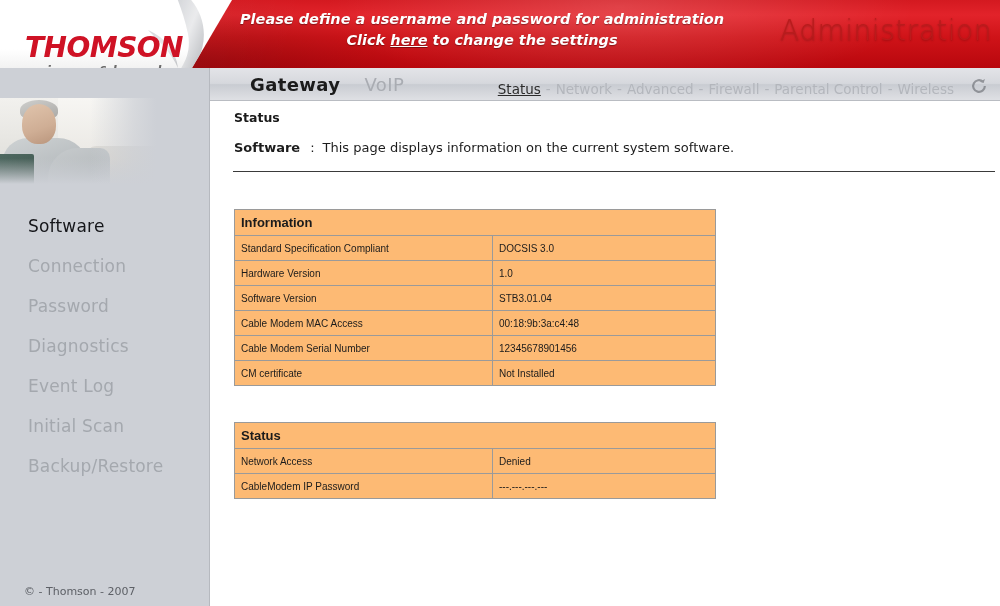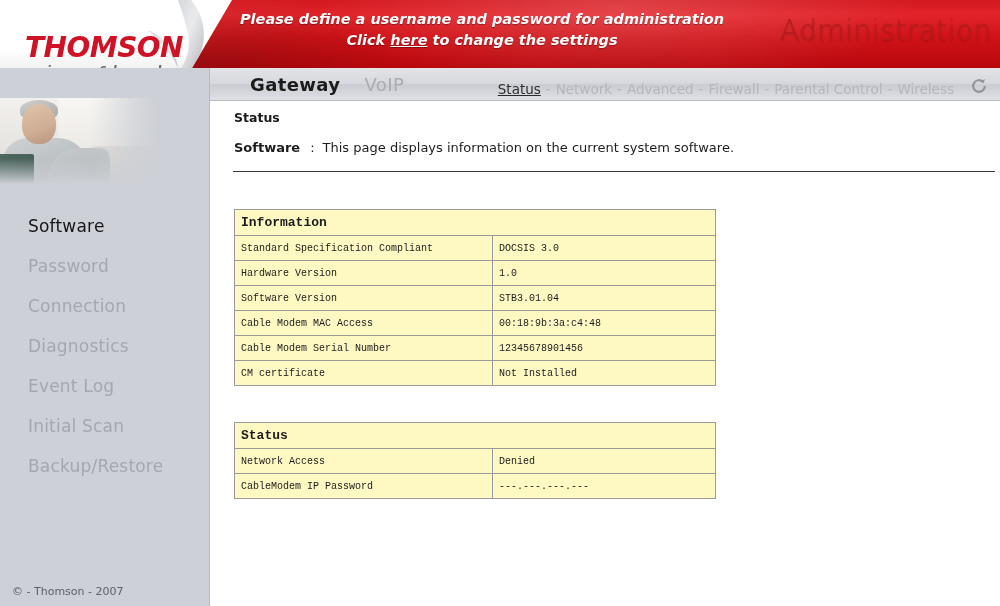--- a/index.html
+++ b/index.html
@@ -268,21 +268,21 @@
     letter-spacing: 0.2px;
     cursor: pointer;
     white-space: nowrap;
   }
   .side-item.active {
     color: #15161a;
     font-weight: 400;
   }
   .side-footer {
     position: absolute;
-    left: 12px; bottom: 8px;
+    left: 24px; bottom: 8px;
     font-family: "DejaVu Sans", sans-serif;
     font-size: 11px;
     color: #5d6066;
     white-space: nowrap;
   }
 
   
   .content {
     position: absolute;
     left: 211px; top: 101px;
@@ -320,22 +320,22 @@
     position: absolute;
     left: 22px; top: 70px;
     width: 762px; height: 0;
     border-top: 1px solid #3a3a3a;
   }
 
   .tbl {
     position: absolute;
     border-collapse: collapse;
     table-layout: fixed;
-    font-family: Liberation Mono, monospace;
-    background: #fef9c3;
+    font-family: Liberation Sans, sans-serif;
+    background: #fdba74;
   }
   .tbl.info   { left: 23px; top: 108px; width: 481px; }
   .tbl.status { left: 23px; top: 321px; width: 481px; }
   .tbl td, .tbl th {
     border: 1px solid #9a9a9a;
     font-size: 10px;
     color: #1b1b1b;
     padding: 3px 0 3px 6px;
     height: 18px;
     text-align: left;
@@ -425,22 +425,22 @@
       <div class="ph-body"></div>
       <div class="ph-hair"></div>
       <div class="ph-head"></div>
       <div class="ph-arm"></div>
       <div class="ph-laptop"></div>
       <div class="ph-fade"></div>
     </div>
 
     <div class="side-menu">
       <span class="side-item active">Software</span>
+      <span class="side-item">Connection</span>
       <span class="side-item">Password</span>
-      <span class="side-item">Connection</span>
       <span class="side-item">Diagnostics</span>
       <span class="side-item">Event Log</span>
       <span class="side-item">Initial Scan</span>
       <span class="side-item">Backup/Restore</span>
     </div>
 
     <div class="side-footer">© - Thomson - 2007</div>
   </div>
 
   <div class="content">

